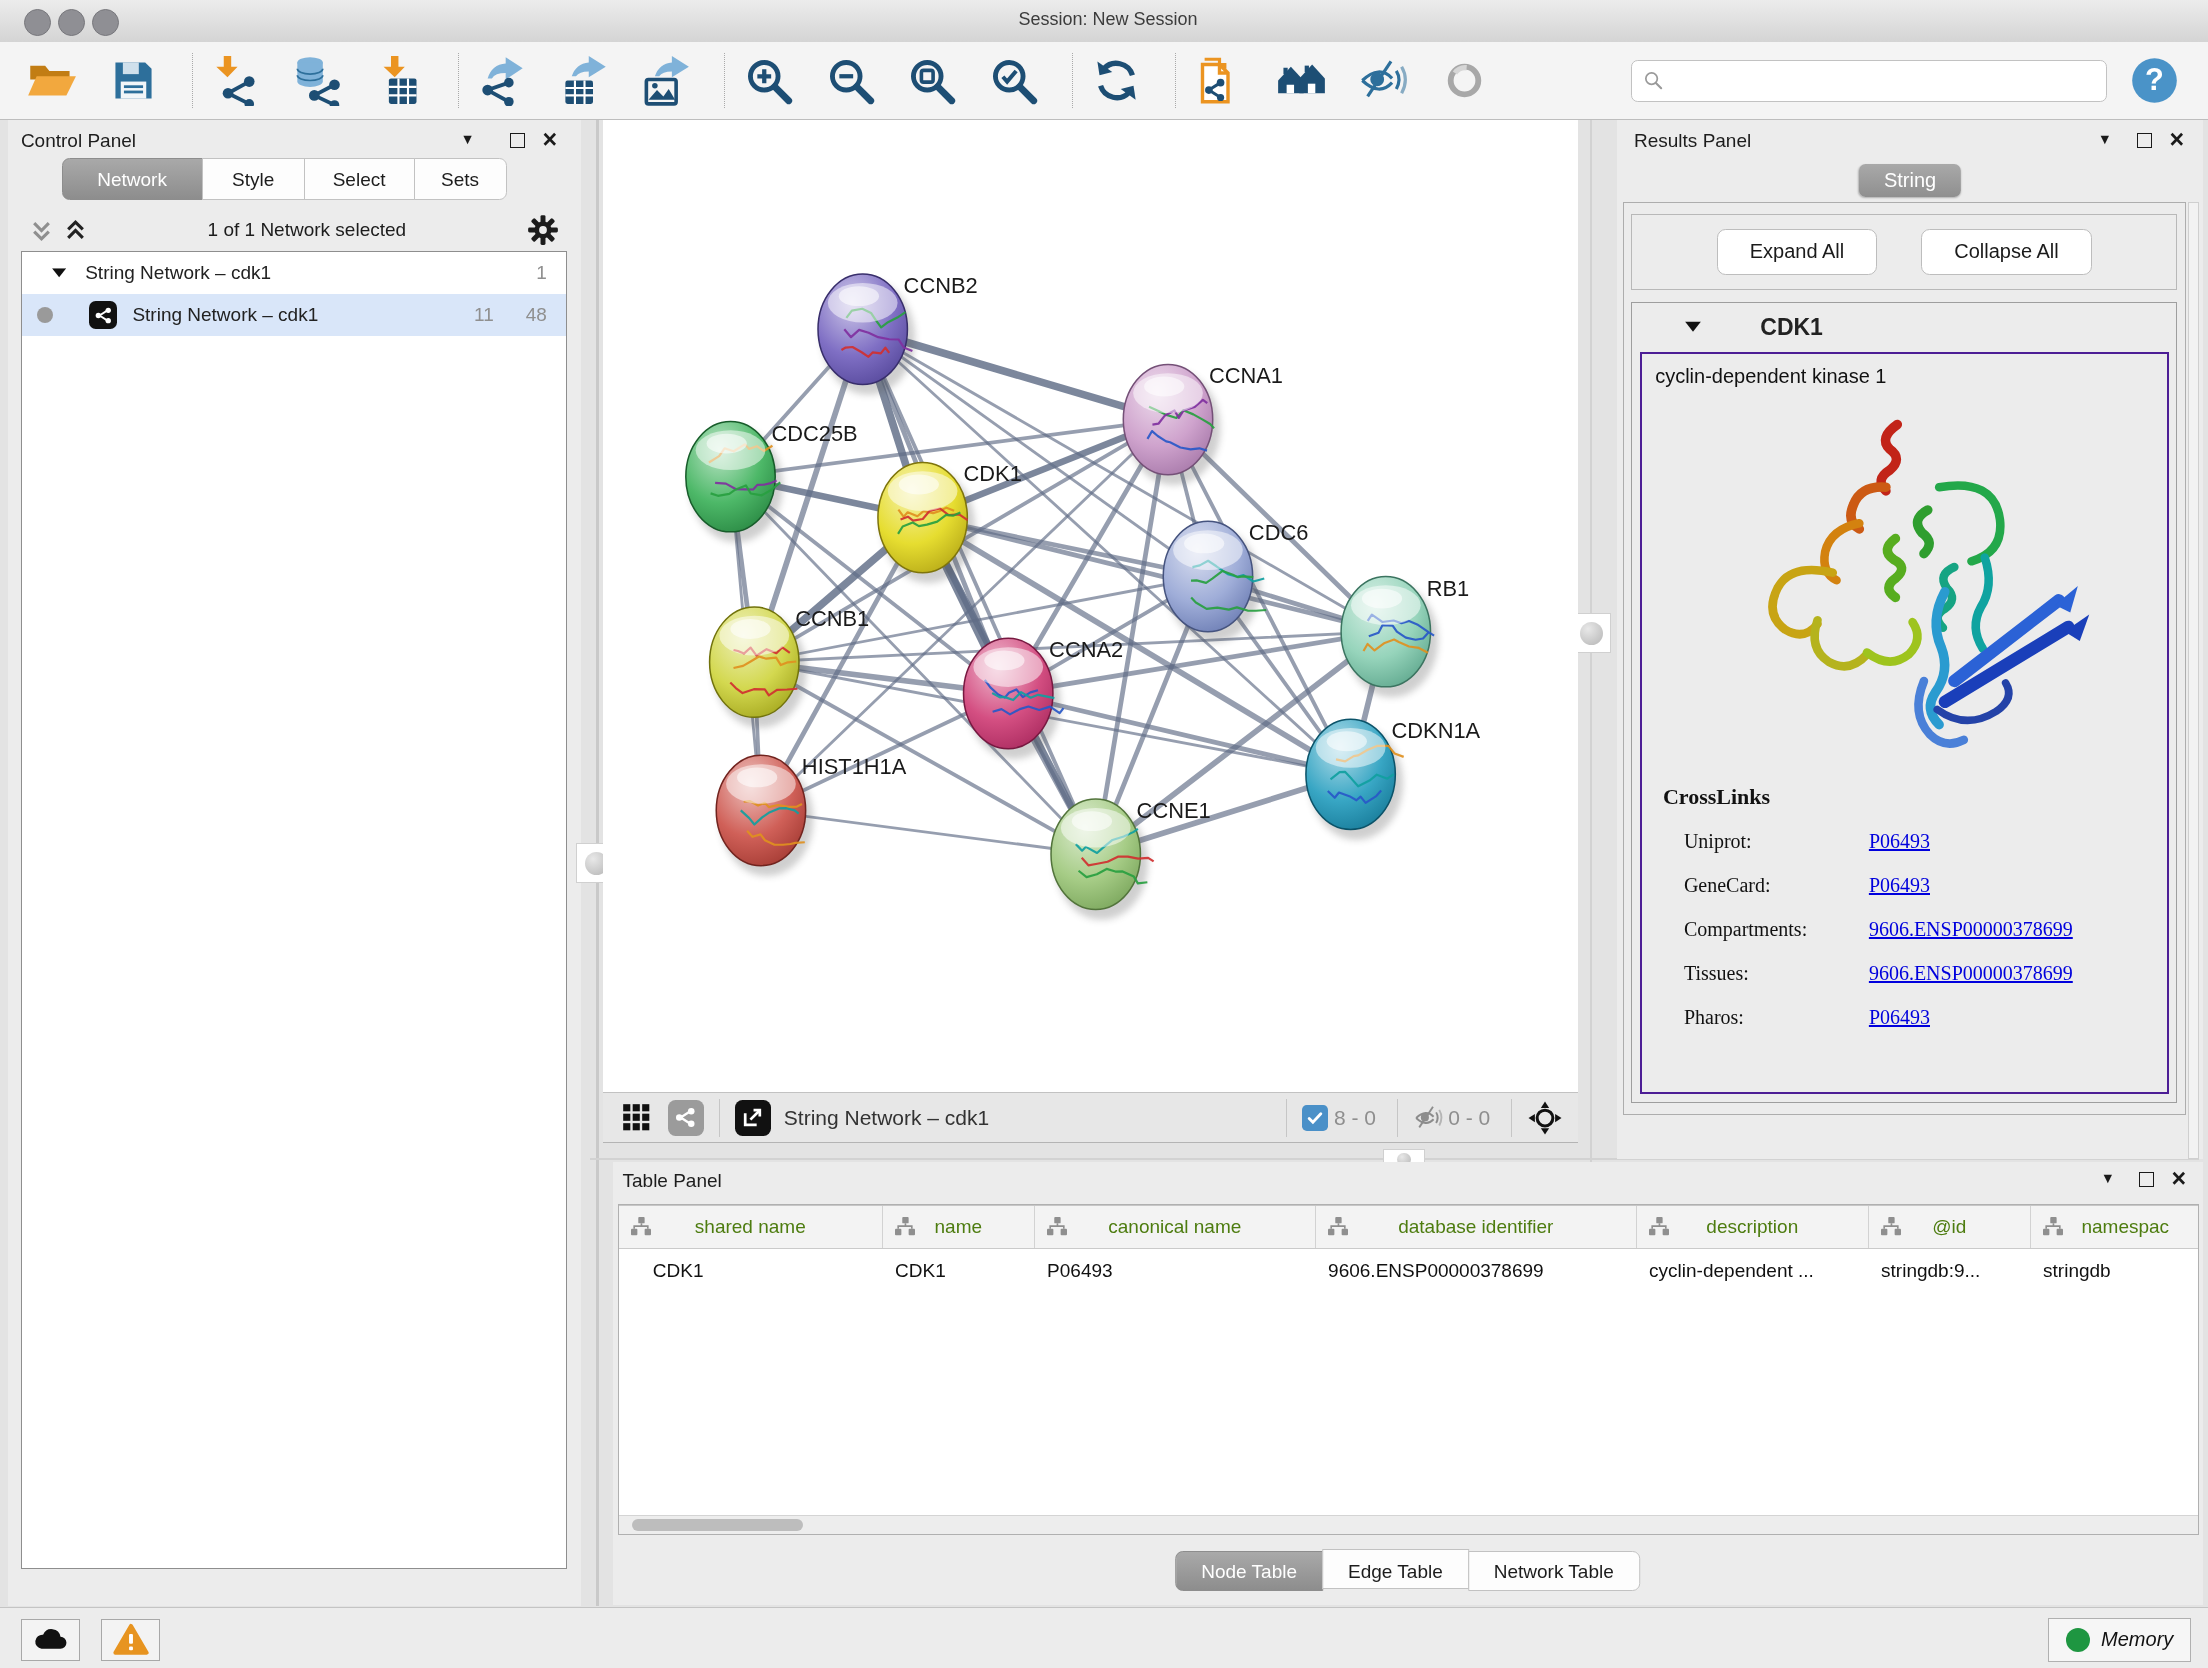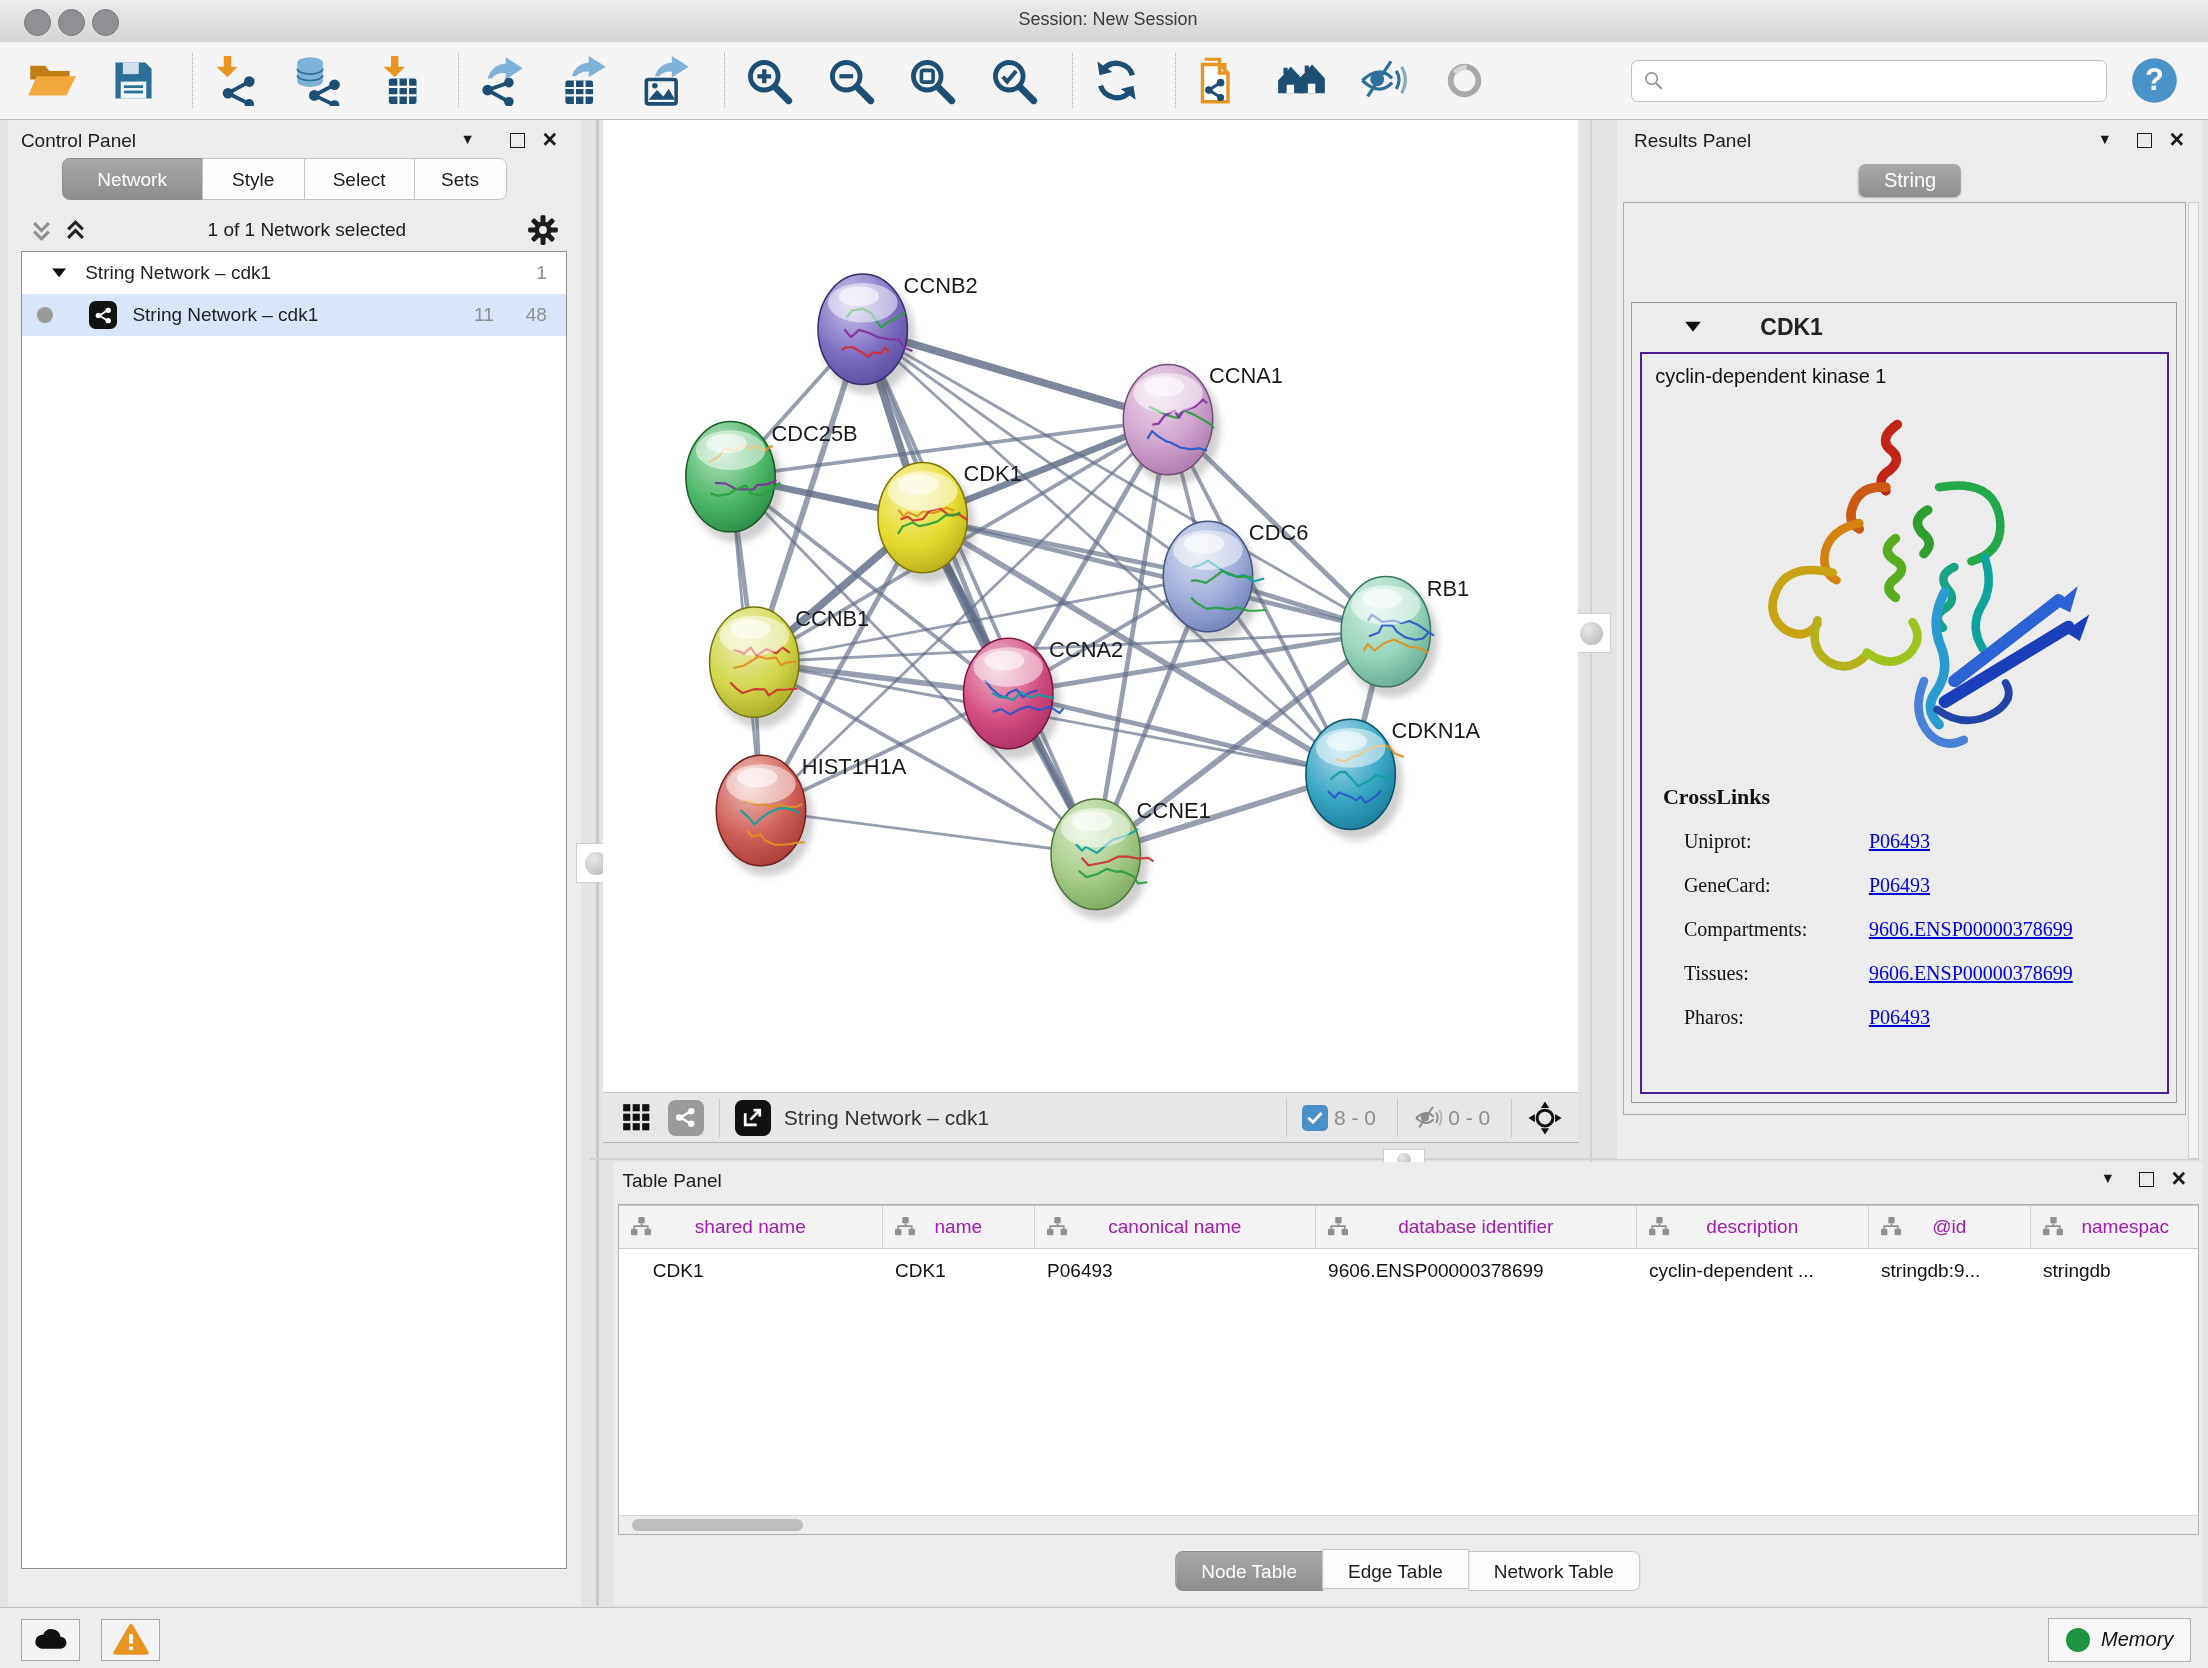--- a/index.html
+++ b/index.html
@@ -84,21 +84,21 @@
   .cl-value{color:#0000dd;text-decoration:underline;cursor:pointer;}
   #rp-scroll{position:absolute;left:571px;top:82px;width:11.4px;bottom:0;background:#f2f2f2;border:1px solid #cfcfcf;box-sizing:border-box;}
   
   #table-panel{position:absolute;left:613px;top:1162px;width:1590px;height:443px;background:#ececec;}
   #tp-box{position:absolute;left:4.8px;top:42px;width:1581px;height:331px;border:1px solid #b0b0b0;
     box-sizing:border-box;background:#fff;overflow:hidden;}
   #tp-toolbar{height:80px;background:#e9e9e9;display:flex;align-items:center;padding-left:28.5px;gap:38px;}
   #tbl-head{height:44px;background:#f3f3f3;border-top:1px solid #c6c6c6;border-bottom:1px solid #cacaca;
     display:flex;box-sizing:border-box;}
   .th{position:relative;height:100%;border-left:1px solid #d2d2d2;box-sizing:border-box;flex:0 0 auto;
-    display:flex;align-items:center;justify-content:center;font-size:19px;color:#a21caf;}
+    display:flex;align-items:center;justify-content:center;font-size:19px;color:#4d7c0f;}
   .th:first-child{border-left:none;}
   .tree-ic{position:absolute;left:11.4px;top:11.4px;width:22px;height:20px;}
   .tr{display:flex;height:44px;align-items:center;}
   .td{font-size:19px;color:#111;padding-left:13.3px;box-sizing:border-box;flex:0 0 auto;white-space:nowrap;overflow:hidden;}
   .td.first{padding-left:34px;}
   #tp-hscroll{position:absolute;left:0;bottom:0;width:100%;height:19px;background:#ededed;border-top:1px solid #d4d4d4;box-sizing:border-box;}
   #tp-thumb{position:absolute;left:13.3px;top:2.9px;width:171px;height:12.4px;border-radius:6.7px;background:#bdbdbd;}
   #tp-tabs{position:absolute;left:50%;transform:translateX(-50%);bottom:14.3px;white-space:nowrap;}
   #tp-tabs .tab{height:40px;line-height:40px;}
   #tp-tabs .tab:first-child{border-radius:7.6px 0 0 7.6px;}
@@ -797,20 +797,24 @@
 </div>
 
 <div id="results-panel">
   <div style="position:absolute;left:17px;top:9.5px" class="panel-title">Results Panel</div>
   <div class="win-ctrl wc-tri" style="right:91px">▼</div>
   <div class="win-ctrl wc-box" style="right:51px;top:13.3px"></div>
   <div class="win-ctrl wc-x" style="right:19px;top:12.4px">×</div>
   <div id="rp-badge">String</div>
 
   <div id="rp-outer">
+    <div id="rp-expand-box">
+      <div class="rp-btn">Expand All</div>
+      <div class="rp-btn">Collapse All</div>
+    </div>
     <div id="cdk1-box">
       <div id="cdk1-head">
         <svg style="margin-left:53px" width="16" height="12.4" viewBox="0 0 14 10" color="#111">
             <use href="#s-tri"></use>
           </svg>
         <span id="cdk1-title">CDK1</span>
       </div>
       <div id="cdk1-content">
         <div id="gene-desc">cyclin-dependent kinase 1</div>
         <div id="protein-wrap">

